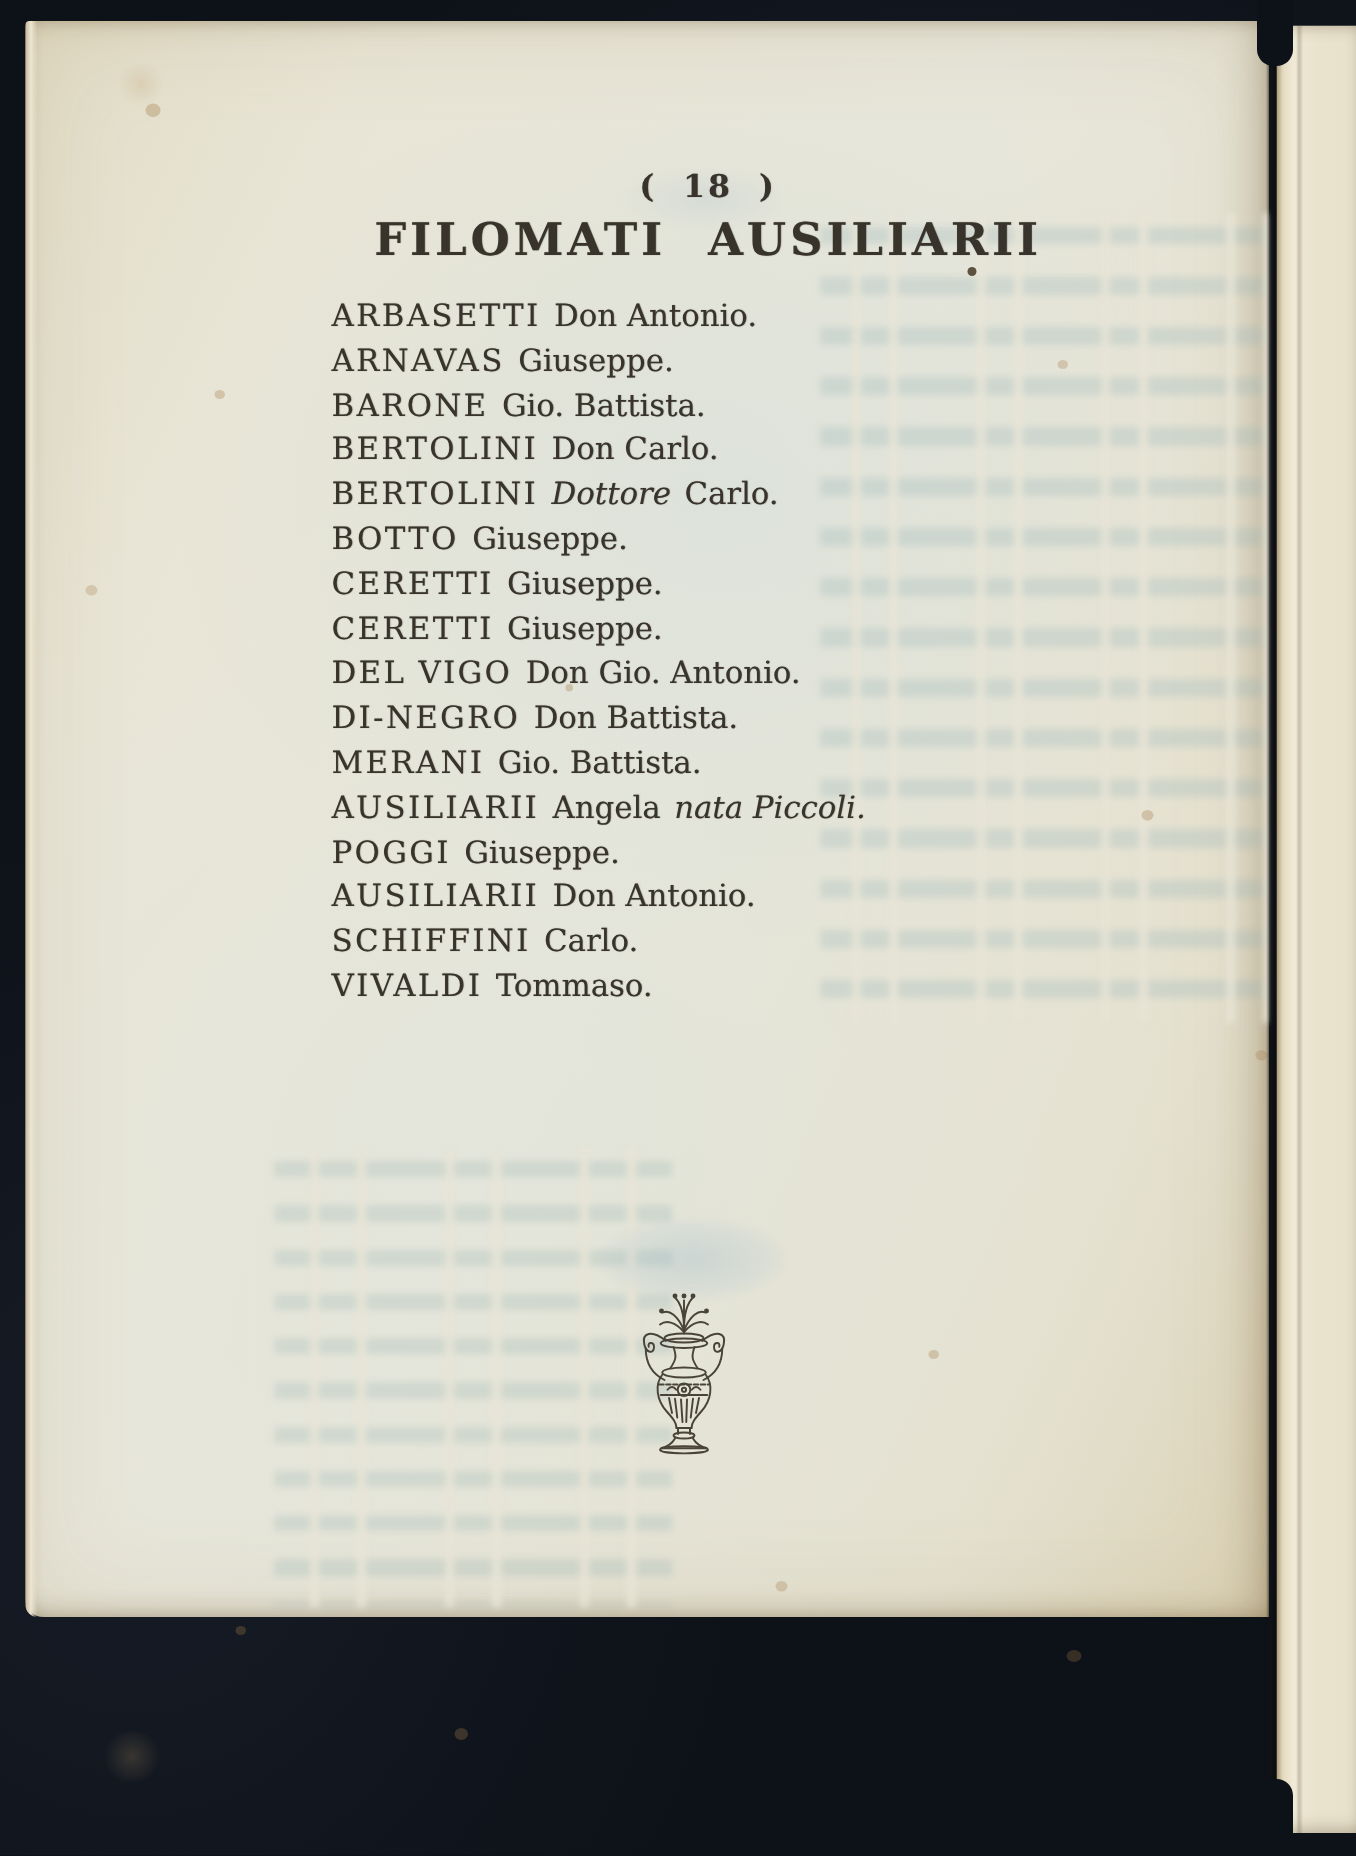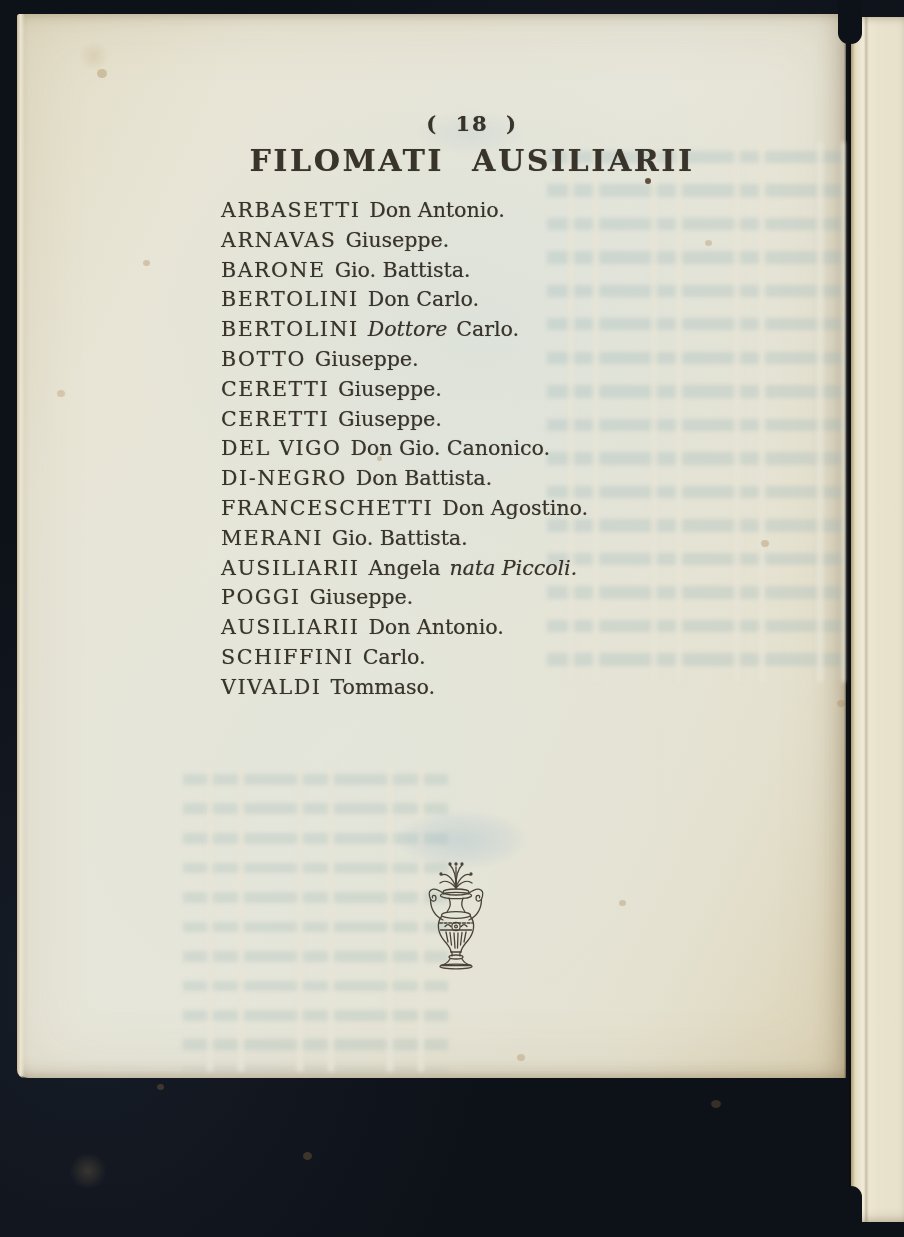--- a/index.html
+++ b/index.html
@@ -103,23 +103,22 @@
   <h1 class="ink centered heading">FILOMATI AUSILIARII</h1>
   <div class="list" id="entry-list">
       <div class="entry ink"><span class="seg caps">ARBASETTI</span><span class="seg plain">Don Antonio.</span></div>
       <div class="entry ink"><span class="seg caps">ARNAVAS</span><span class="seg plain">Giuseppe.</span></div>
       <div class="entry ink"><span class="seg caps">BARONE</span><span class="seg plain">Gio. Battista.</span></div>
       <div class="entry ink"><span class="seg caps">BERTOLINI</span><span class="seg plain">Don Carlo.</span></div>
       <div class="entry ink"><span class="seg caps">BERTOLINI</span><span class="seg italic">Dottore</span><span class="seg plain">Carlo.</span></div>
       <div class="entry ink"><span class="seg caps">BOTTO</span><span class="seg plain">Giuseppe.</span></div>
       <div class="entry ink"><span class="seg caps">CERETTI</span><span class="seg plain">Giuseppe.</span></div>
       <div class="entry ink"><span class="seg caps">CERETTI</span><span class="seg plain">Giuseppe.</span></div>
-      <div class="entry ink"><span class="seg caps">DEL VIGO</span><span class="seg plain">Don Gio. Canonico.</span></div>
+      <div class="entry ink"><span class="seg caps">DEL VIGO</span><span class="seg plain">Don Gio. Antonio.</span></div>
       <div class="entry ink"><span class="seg caps">DI-NEGRO</span><span class="seg plain">Don Battista.</span></div>
-      <div class="entry ink"><span class="seg caps">FRANCESCHETTI</span><span class="seg plain">Don Agostino.</span></div>
       <div class="entry ink"><span class="seg caps">MERANI</span><span class="seg plain">Gio. Battista.</span></div>
       <div class="entry ink"><span class="seg caps">AUSILIARII</span><span class="seg plain">Angela</span><span class="seg italic">nata Piccoli.</span></div>
       <div class="entry ink"><span class="seg caps">POGGI</span><span class="seg plain">Giuseppe.</span></div>
       <div class="entry ink"><span class="seg caps">AUSILIARII</span><span class="seg plain">Don Antonio.</span></div>
       <div class="entry ink"><span class="seg caps">SCHIFFINI</span><span class="seg plain">Carlo.</span></div>
       <div class="entry ink"><span class="seg caps">VIVALDI</span><span class="seg plain">Tommaso.</span></div>
     </div>
 
   <svg class="urn" width="62" height="120" viewBox="0 0 62 120">
     <g fill="none" stroke="#4a4438" stroke-width="1.3" stroke-linecap="round">

